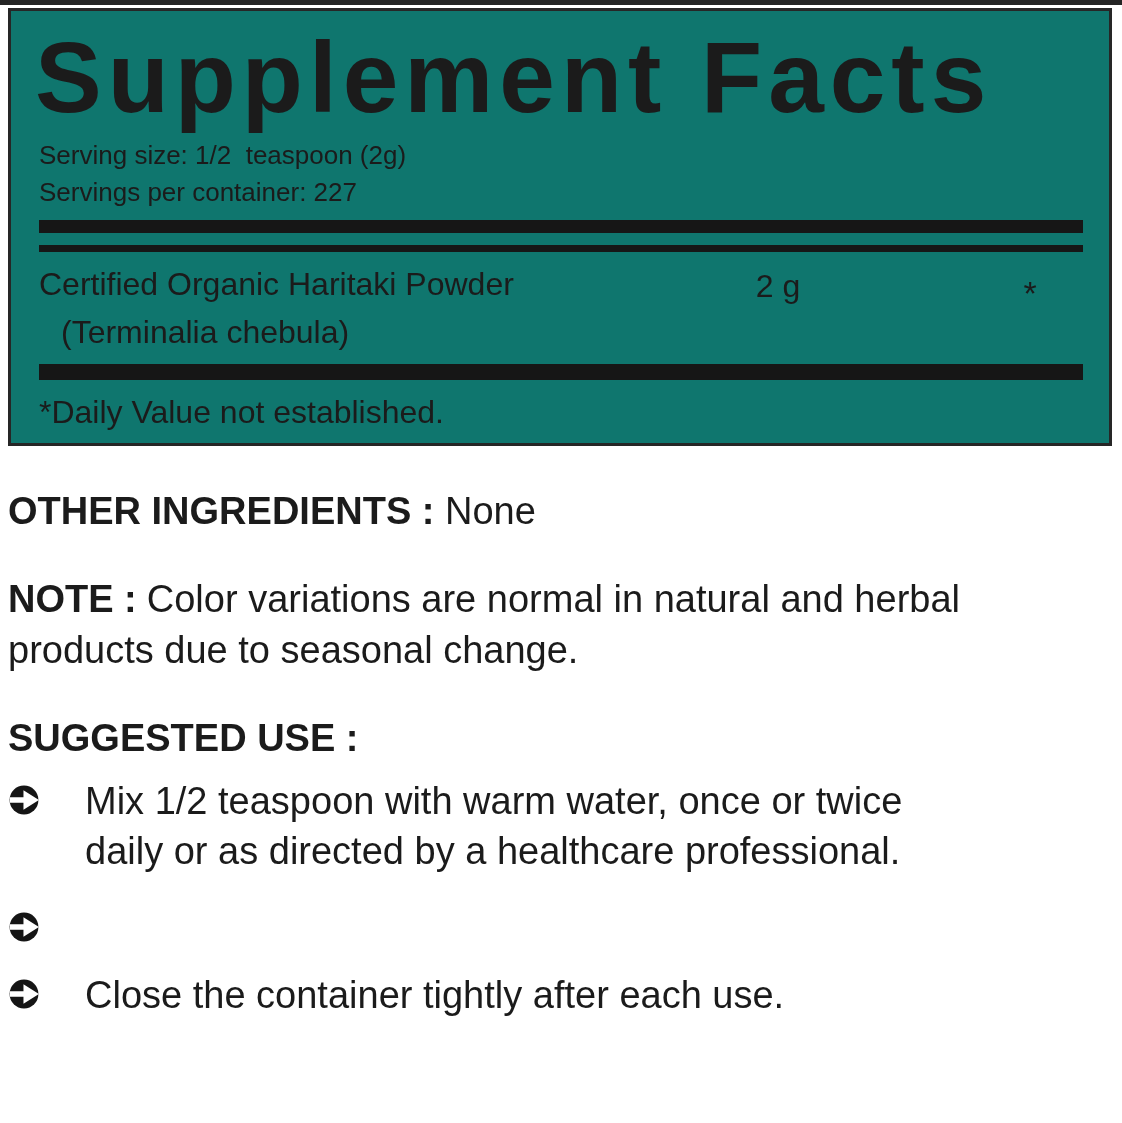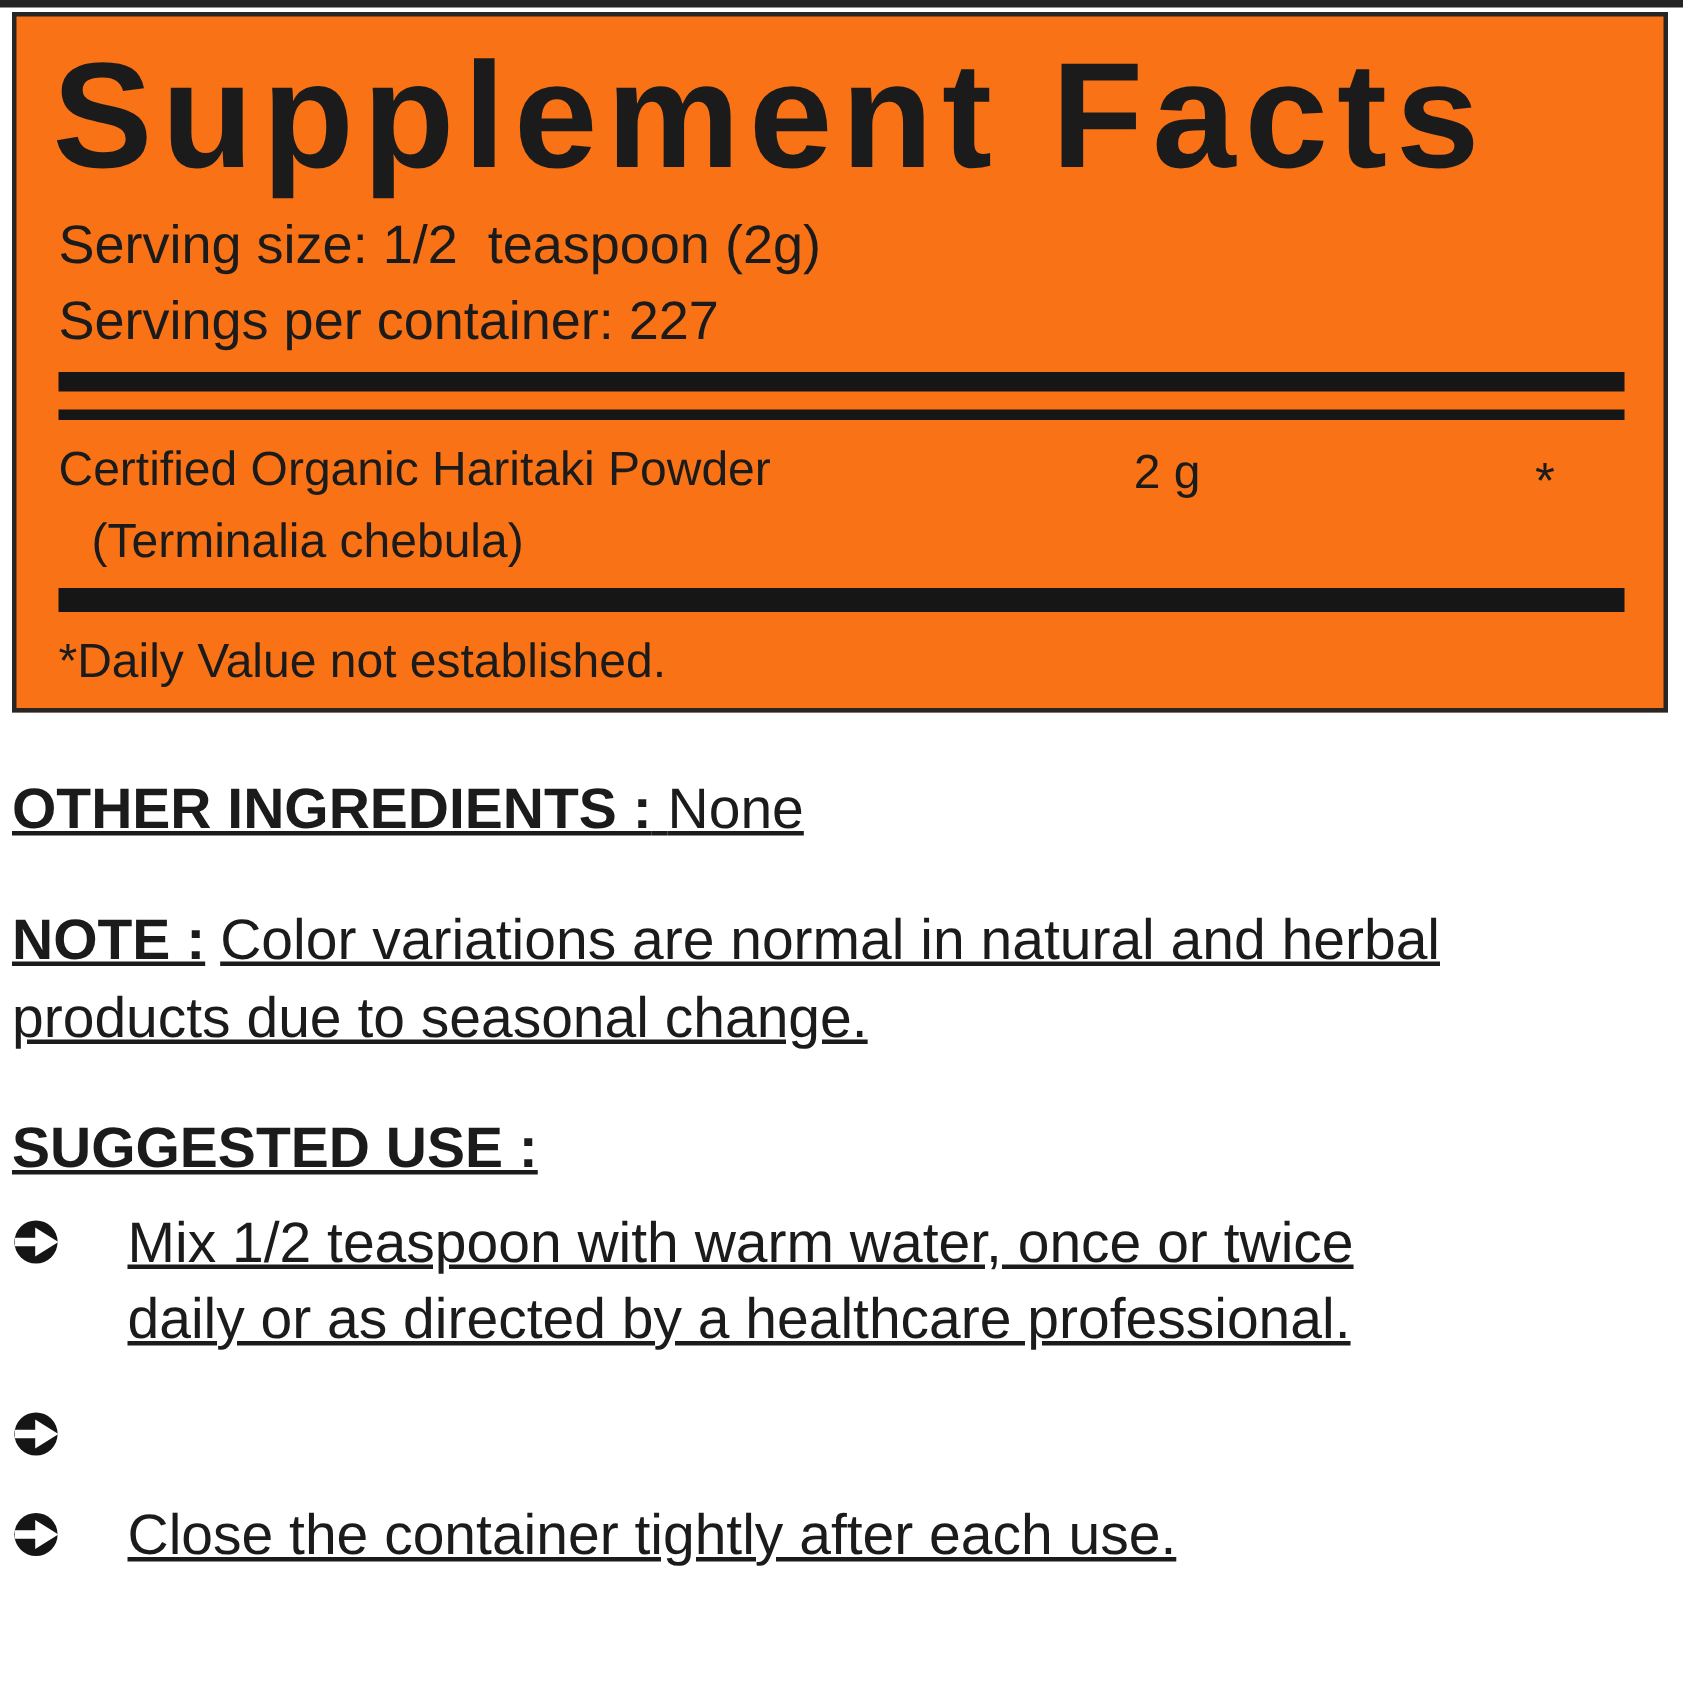--- a/index.html
+++ b/index.html
@@ -14,33 +14,33 @@
   }
   .top-strip {
     height: 5px; width: 100%;
     background: #242424;
   }
   
   .facts-box {
     margin: 3px 6px 0 8px;
     width: 1104px;
     border: 3px solid #262626;
-    background: #f97316;
+    background: #0f766e;
     padding: 10px 26px 10px 28px;
   }
   .sf-title {
     font-size: 100px;
     font-weight: bold;
     letter-spacing: 6px;
     line-height: 1.04;
     margin: 4px 0 8px -4px;
     white-space: nowrap;
   }
   .serving-line {
-    font-size: 36px;
+    font-size: 26px;
     line-height: 1.42;
     white-space: pre-wrap;
   }
   .bar-thick   { height: 13px; background: #161616; margin-top: 9px; }
   .bar-medium  { height: 7px;  background: #161616; margin-top: 12px; }
   .bar-heavy   { height: 16px; background: #161616; margin-top: 8px; }
 
   .header-row {
     position: relative;
     height: 70px;
@@ -71,21 +71,21 @@
     transform: translateX(-50%);
     font-size: 34px;
   }
   .footnote {
     font-size: 32px;
     margin-top: 12px;
     line-height: 1.3;
   }
 
   
-  .lower { margin-left: 8px; margin-right: 8px; text-decoration: underline; }
+  .lower { margin-left: 8px; margin-right: 8px; }
   .section-line { font-size: 38px; line-height: 1.25; }
   .bold-label { font-weight: bold; }
   .other-row { margin-top: 42px; }
   .note-para {
     margin-top: 38px;
     width: 1060px;
     font-size: 38px;
     line-height: 1.35;
   }
   .note-para .bold-label { margin-right: 10px; }

